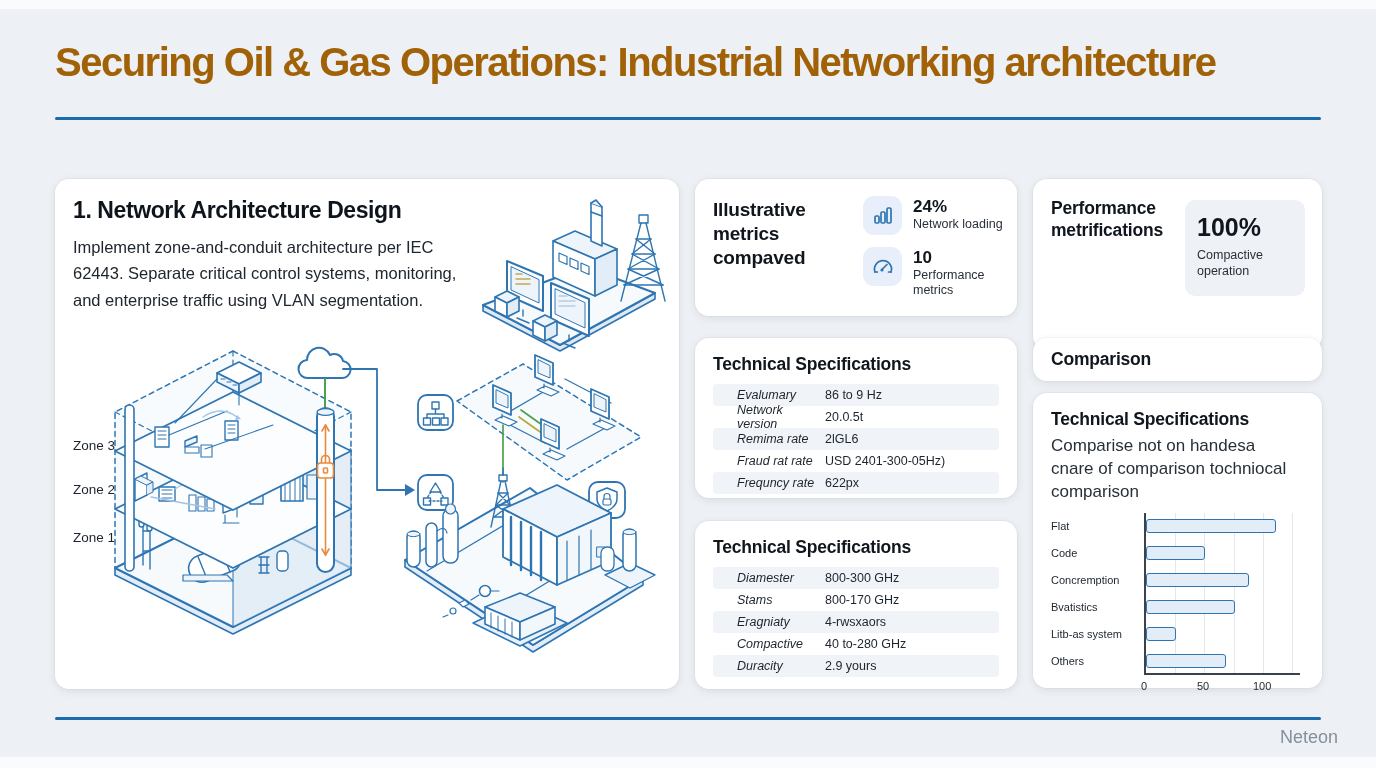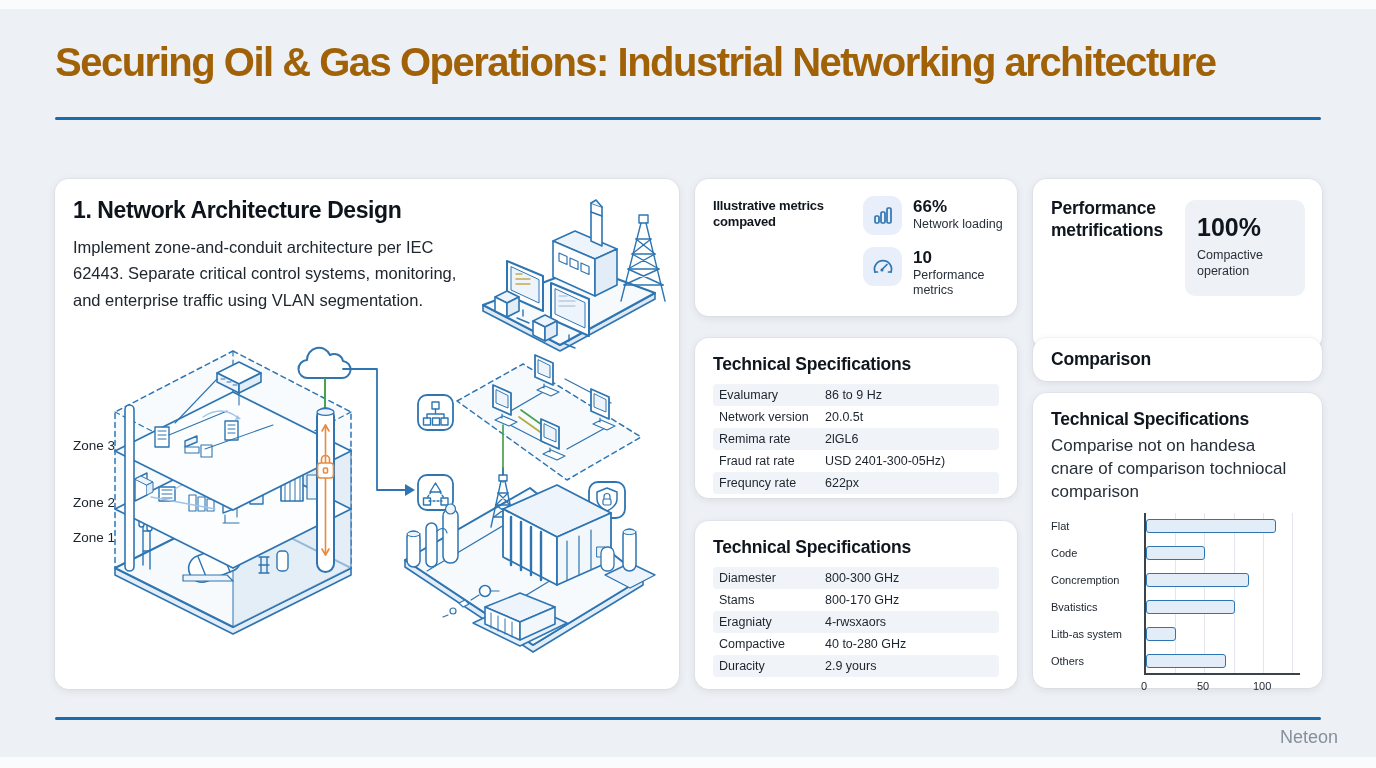--- a/index.html
+++ b/index.html
@@ -22,21 +22,21 @@
   
   .main-card { left:55px; top:179px; width:624px; height:510px; }
   .main-card h2 { position:absolute; left:18px; top:18px; font-size:23px; letter-spacing:-.4px; color:#0e141c; }
   .main-card p { position:absolute; left:18px; top:55px; width:410px; font-size:16.5px;
     line-height:1.6; color:#20272f; }
   .zone-label { position:absolute; left:18px; font-size:13.5px; color:#1c242e; }
   .illus { position:absolute; left:0; top:0; }
 
   
   .metrics-card { left:695px; top:179px; width:322px; height:137px; padding:19px 18px; }
-  .metrics-card h3 { width:150px; font-size:13px; line-height:1.25; letter-spacing:-.2px; color:#10161e; }
+  .metrics-card h3 { width:150px; font-size:19px; line-height:1.25; letter-spacing:-.2px; color:#10161e; }
   .metric-col { position:absolute; left:168px; top:17px; display:flex; flex-direction:column; gap:12px; }
   .metric-item { display:flex; gap:11px; align-items:flex-start; }
   .icon-tile { width:39px; height:39px; border-radius:11px; background:#e8effb;
     display:flex; align-items:center; justify-content:center; flex:none; }
   .metric-value { font-size:17px; font-weight:bold; color:#10161e; line-height:1.15; padding-top:1px; }
   .metric-label { font-size:12.5px; color:#28303a; line-height:1.25; width:90px; }
 
   
   .perf-card { left:1033px; top:179px; width:289px; height:171px; padding:19px 18px; }
   .perf-card h3 { width:140px; font-size:17.5px; line-height:1.25; letter-spacing:-.2px; color:#10161e; }
@@ -46,21 +46,21 @@
   .stat-label { font-size:12.5px; color:#28303a; margin-top:5px; line-height:1.3; }
 
   
   .spec-card { padding:16px 18px; }
   .spec-card-1 { left:695px; top:338px; width:322px; height:160px; }
   .spec-card-2 { left:695px; top:521px; width:322px; height:168px; }
   .spec-card h3 { font-size:17.5px; letter-spacing:-.2px; color:#10161e; margin-bottom:9px; }
   .spec-rows { display:flex; flex-direction:column; }
   .spec-row { display:flex; align-items:center; height:22px; font-size:12.5px; border-radius:4px; }
   .spec-row:nth-child(odd) { background:#f0f3f7; }
-  .spec-row .k { width:112px; padding-left:6px; color:#1c242e; }
+  .spec-row .k { width:112px; padding-left:24px; color:#1c242e;font-style:italic; }
   .spec-row .v { color:#1c242e; }
 
   
   .comparison-card { left:1033px; top:338px; width:289px; height:43px; padding:11px 18px; }
   .comparison-card h3 { font-size:17.5px; letter-spacing:-.2px; color:#10161e; }
 
   
   .chart-card { left:1033px; top:393px; width:289px; height:295px; padding:16px 16px 12px 18px; }
   .chart-card h3 { font-size:17.5px; letter-spacing:-.2px; color:#10161e; margin-bottom:5px; }
   .chart-sub { font-size:17px; color:#272f39; line-height:1.35; width:250px; margin-bottom:9px; }
@@ -86,21 +86,21 @@
   <div class="strip bottom"></div>
 
   <h1 class="page-title">Securing Oil &amp; Gas Operations: Industrial Networking architecture</h1>
   <div class="rule top"></div>
 
   <section class="card main-card">
     <h2>1. Network Architecture Design</h2>
     <p>Implement zone-and-conduit architecture per IEC 62443. Separate critical control systems, monitoring, and enterprise traffic using VLAN segmentation.</p>
 
     <span class="zone-label" style="top:259px">Zone 3</span>
-    <span class="zone-label" style="top:316px">Zone 2</span>
+    <span class="zone-label" style="top:303px">Zone 2</span>
     <span class="zone-label" style="top:351px">Zone 1</span>
 
     <svg class="illus" width="624" height="510" viewBox="0 0 624 510">
       <g stroke="#2e75b2" stroke-width="1.6" fill="none" stroke-linejoin="round" stroke-linecap="round">
 
         <g>
           <path d="M428,132 L505,172 L600,120 L600,114 L505,166 L428,126 Z" fill="#dfe9f3"></path>
           <path d="M428,126 L530,88 L600,114 L505,166 Z" fill="#f6fafd" stroke-width="2"></path>
 
           <path d="M498,62 L520,52 L562,70 L540,80 Z" fill="#eef4fb"></path>
@@ -339,21 +339,21 @@
     <div class="metric-col">
       <div class="metric-item">
         <div class="icon-tile">
           <svg width="22" height="22" viewBox="0 0 22 22" fill="none" stroke="#2e75b2" stroke-width="1.7" stroke-linejoin="round">
             <rect x="3" y="11" width="4" height="7" rx="1.2"></rect>
             <rect x="9" y="7" width="4" height="11" rx="1.2"></rect>
             <rect x="15" y="3" width="4" height="15" rx="1.2"></rect>
           </svg>
         </div>
         <div>
-          <div class="metric-value">66%</div>
+          <div class="metric-value">24%</div>
           <div class="metric-label">Network loading</div>
         </div>
       </div>
       <div class="metric-item">
         <div class="icon-tile">
           <svg width="24" height="24" viewBox="0 0 24 24" fill="none" stroke="#2e75b2" stroke-width="1.7" stroke-linecap="round">
             <path d="M4,17 a8.5,8.5 0 1 1 16,0"></path>
             <path d="M4,17 h2.5 M17.5,17 H20"></path>
             <path d="M11,14.5 l5,-5"></path>
             <circle cx="11" cy="15" r="1.6" fill="#2e75b2" stroke="none"></circle>

